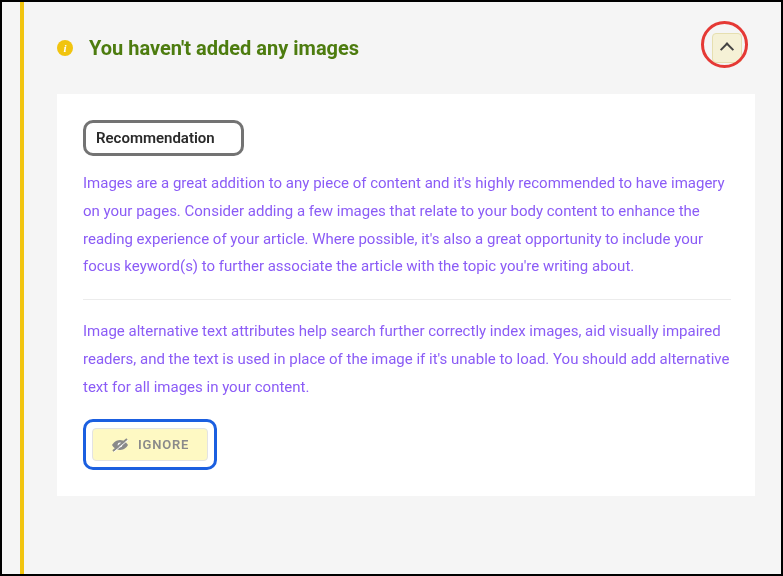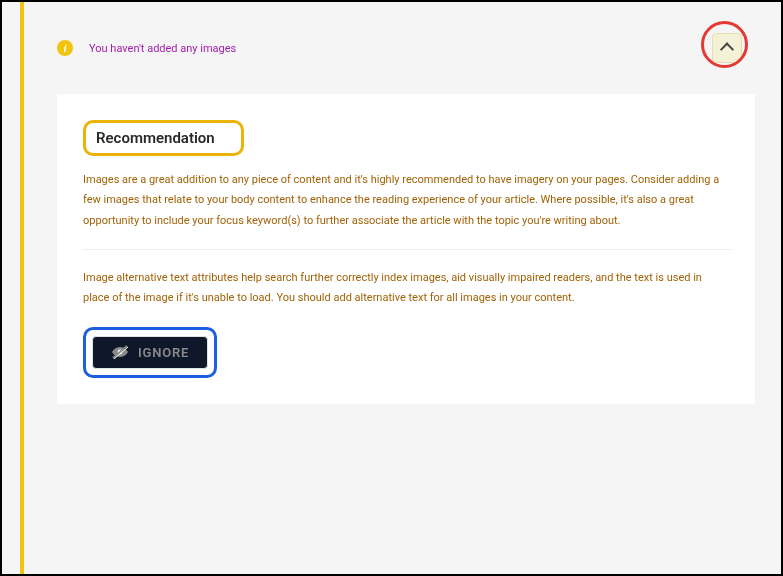--- a/index.html
+++ b/index.html
@@ -40,23 +40,23 @@
       display: flex;
       align-items: center;
       justify-content: center;
       font-size: 11px;
       font-weight: 700;
       margin-right: 16px;
       font-style: italic;
       font-family: Georgia, serif;
     }
     .header-title {
-      font-size: 11px;
-      font-weight: 400;
-      color: #a21caf;
+      font-size: 20px;
+      font-weight: 700;
+      color: #4d7c0f;
       flex: 1;
     }
     .collapse-wrap {
       position: relative;
       width: 48px;
       height: 48px;
       display: flex;
       align-items: center;
       justify-content: center;
     }
@@ -88,52 +88,52 @@
       transform: rotate(45deg) translate(1px, 1px);
     }
     .card {
       background: #ffffff;
       margin: 0 26px 0 55px;
       padding: 26px 24px 26px 26px;
       position: relative;
     }
     .section-heading-wrap {
       display: inline-block;
-      border: 3px solid #eab308;
+      border: 3px solid #737373;
       border-radius: 10px;
       padding: 6px 26px 6px 10px;
       margin-bottom: 14px;
     }
     .section-heading {
       font-size: 15px;
       font-weight: 600;
       color: #2a2a2a;
     }
     .section-body {
-      font-size: 11px;
-      color: #a16207;
+      font-size: 15px;
+      color: #8b5cf6;
       line-height: 1.85;
       margin-bottom: 18px;
     }
     .divider {
       border: none;
       border-top: 1px solid #ececec;
       margin: 0 0 18px 0;
     }
     .ignore-wrap {
       display: inline-block;
       border: 3px solid #1b5fe0;
       border-radius: 10px;
       padding: 6px;
     }
     .ignore-btn {
       display: inline-flex;
       align-items: center;
       gap: 9px;
-      background: #0f172a;
+      background: #fef9c3;
       border: 1px solid #e3e3e3;
       border-radius: 4px;
       padding: 8px 18px;
       cursor: pointer;
       font-size: 13px;
       font-weight: 600;
       letter-spacing: 0.8px;
       color: #8a8a8a;
     }
     .eye-slash {

